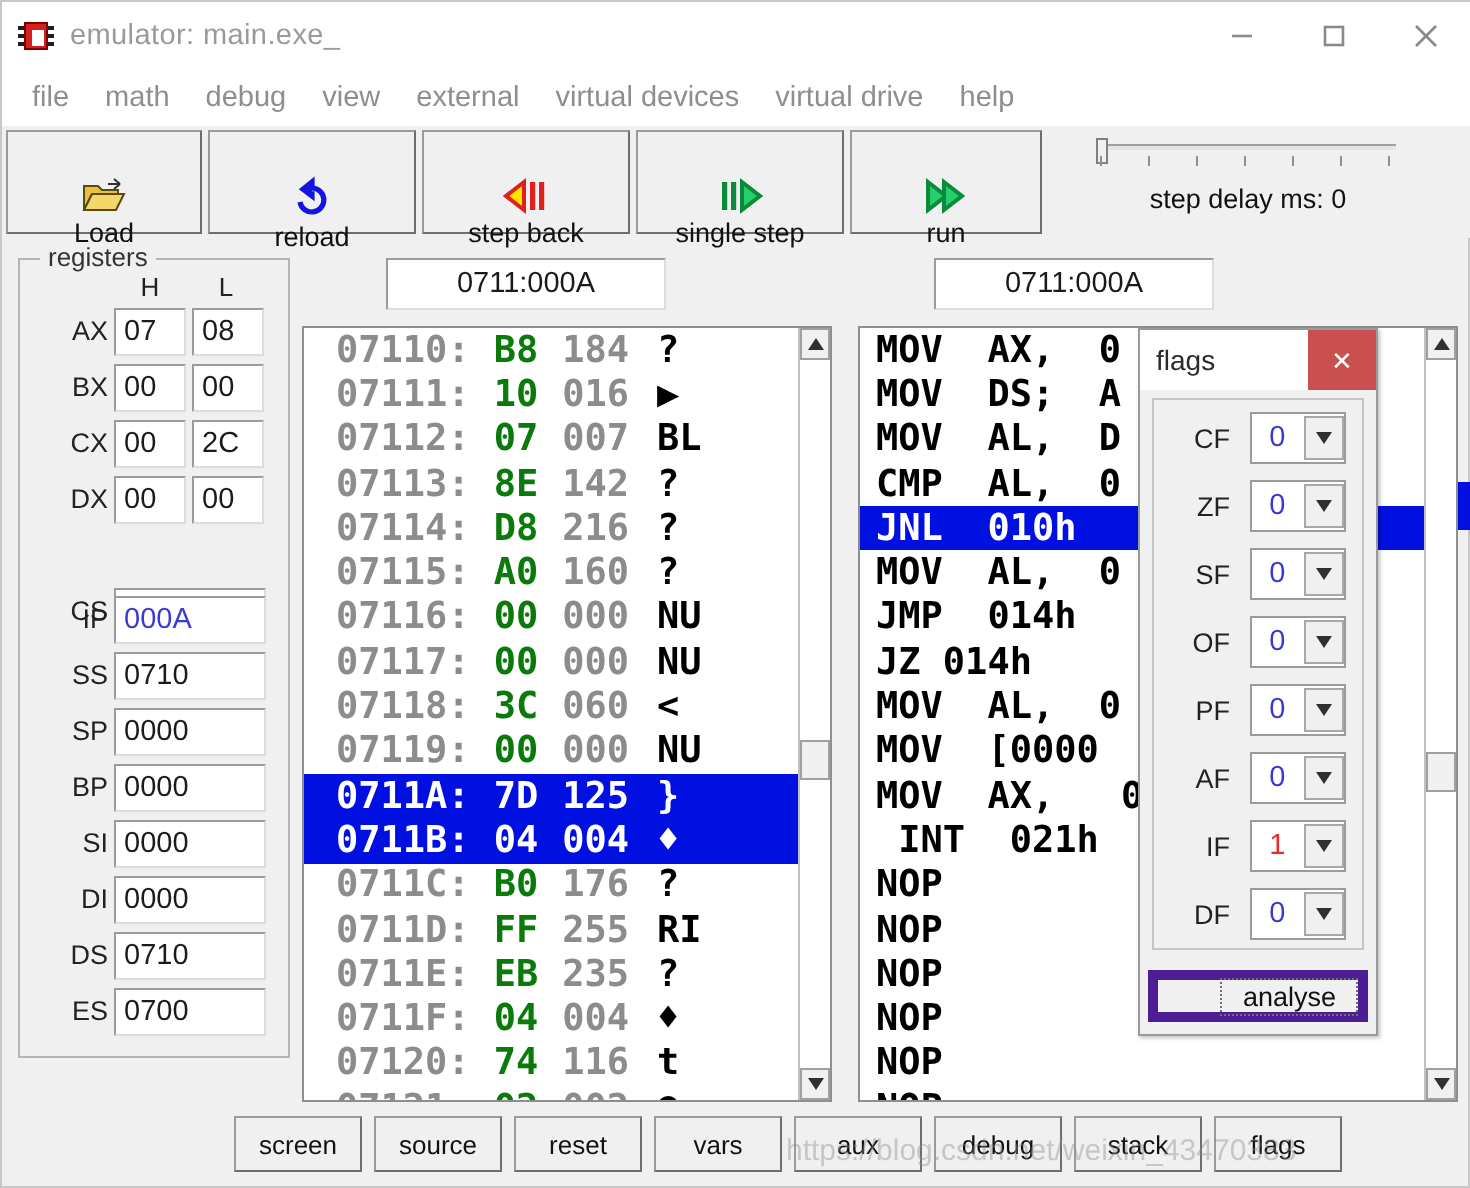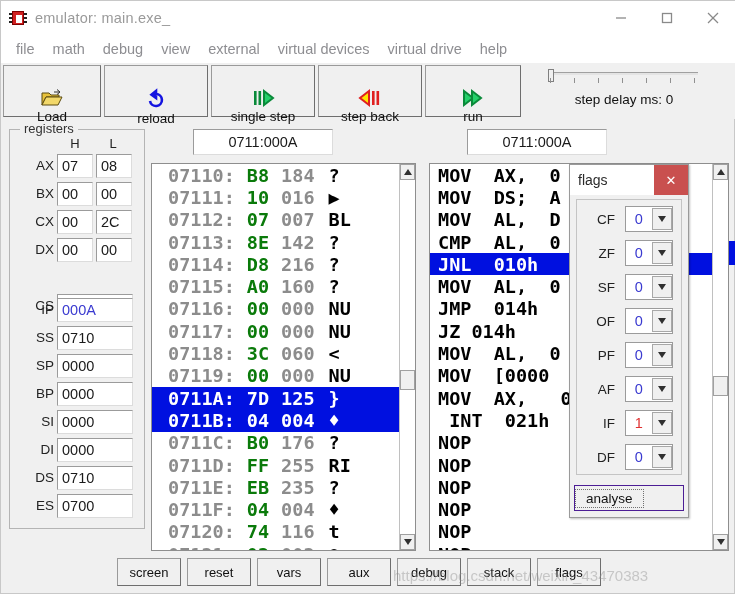--- a/index.html
+++ b/index.html
@@ -254,22 +254,22 @@
     width: 26px; text-align: center; font-size: 14.5px; color: #3a3ad0;
   }
   .flag-val.hot { color: #e03030; }
   .flag-arrow {
     width: 20px; height: 22px; margin-left: 1px;
     background: #f0f0f0; border: 1px solid #a8a8a8;
     display: flex; align-items: center; justify-content: center;
   }
   .analyse-btn {
     position: absolute; left: 4px; bottom: 6px; width: 110px; height: 26px;
-    background: #f0f0f0; border: 1px solid #4c1d95;
-    display: flex; align-items: center; justify-content: flex-start;
+    background: #f0f0f0; border: 5px solid #4c1d95;
+    display: flex; align-items: center; justify-content: flex-end;
     font-size: 13.5px; color: #111;
   }
   .analyse-btn .inner {
     border: 1px dotted #707070; padding: 1px 10px;
   }
 
   
   .bottombar {
     position: absolute; left: 0; bottom: 0; width: 735px; height: 42px;
     display: flex; align-items: center; padding-left: 116px;
@@ -357,40 +357,40 @@
     <div class="tbtn tb-reload">
       <span class="ico">
         <svg width="22" height="22" viewBox="0 0 22 22">
           <path d="M5 13 A6 6 0 1 0 11 6 L11 3 L6.5 6.6 L11 10 L11 7.6" fill="none" stroke="#1414e0" stroke-width="2.6" stroke-linejoin="miter"></path>
           <path d="M11 2.5 L11 10.5 L6 6.5 Z" fill="#1414e0"></path>
         </svg>
       </span>
       <span class="lbl">reload</span>
     </div>
 
+    <div class="tbtn tb-stepback">
+      <span class="ico">
+        <svg width="26" height="20" viewBox="0 0 26 20">
+          <path d="M12 3 L12 17 L3 10 Z" fill="#ffe400" stroke="#e02020" stroke-width="2"></path>
+          <rect x="15" y="3" width="2.6" height="14" fill="#e02020"></rect>
+          <rect x="19.5" y="3" width="2.6" height="14" fill="#e02020"></rect>
+        </svg>
+      </span>
+      <span class="lbl">step back</span>
+    </div>
+
     <div class="tbtn tb-single">
       <span class="ico">
         <svg width="26" height="20" viewBox="0 0 26 20">
           <rect x="4" y="3" width="2.6" height="14" fill="#0a8a3a"></rect>
           <rect x="8.5" y="3" width="2.6" height="14" fill="#0a8a3a"></rect>
           <path d="M14 3 L14 17 L23 10 Z" fill="#25d06a" stroke="#0a8a3a" stroke-width="2"></path>
         </svg>
       </span>
       <span class="lbl">single step</span>
-    </div>
-
-    <div class="tbtn tb-stepback">
-      <span class="ico">
-        <svg width="26" height="20" viewBox="0 0 26 20">
-          <path d="M12 3 L12 17 L3 10 Z" fill="#ffe400" stroke="#e02020" stroke-width="2"></path>
-          <rect x="15" y="3" width="2.6" height="14" fill="#e02020"></rect>
-          <rect x="19.5" y="3" width="2.6" height="14" fill="#e02020"></rect>
-        </svg>
-      </span>
-      <span class="lbl">step back</span>
     </div>
 
     <div class="tbtn tb-run">
       <span class="ico">
         <svg width="26" height="20" viewBox="0 0 26 20">
           <path d="M4 3 L4 17 L13 10 Z" fill="#25d06a" stroke="#0a8a3a" stroke-width="2"></path>
           <path d="M12 3 L12 17 L21 10 Z" fill="#25d06a" stroke="#0a8a3a" stroke-width="2"></path>
         </svg>
       </span>
       <span class="lbl">run</span>
@@ -635,20 +635,21 @@
       </div>
     </div>
 
     <div class="analyse-btn">
       <span class="inner">analyse</span>
     </div>
   </div>
 
   <div class="bottombar">
     <div class="bbtn">screen</div>
+    <div class="bbtn">source</div>
     <div class="bbtn">reset</div>
     <div class="bbtn">vars</div>
     <div class="bbtn">aux</div>
     <div class="bbtn">debug</div>
     <div class="bbtn">stack</div>
     <div class="bbtn">flags</div>
   </div>
 
   <div class="watermark">https://blog.csdn.net/weixin_43470383</div>
 

